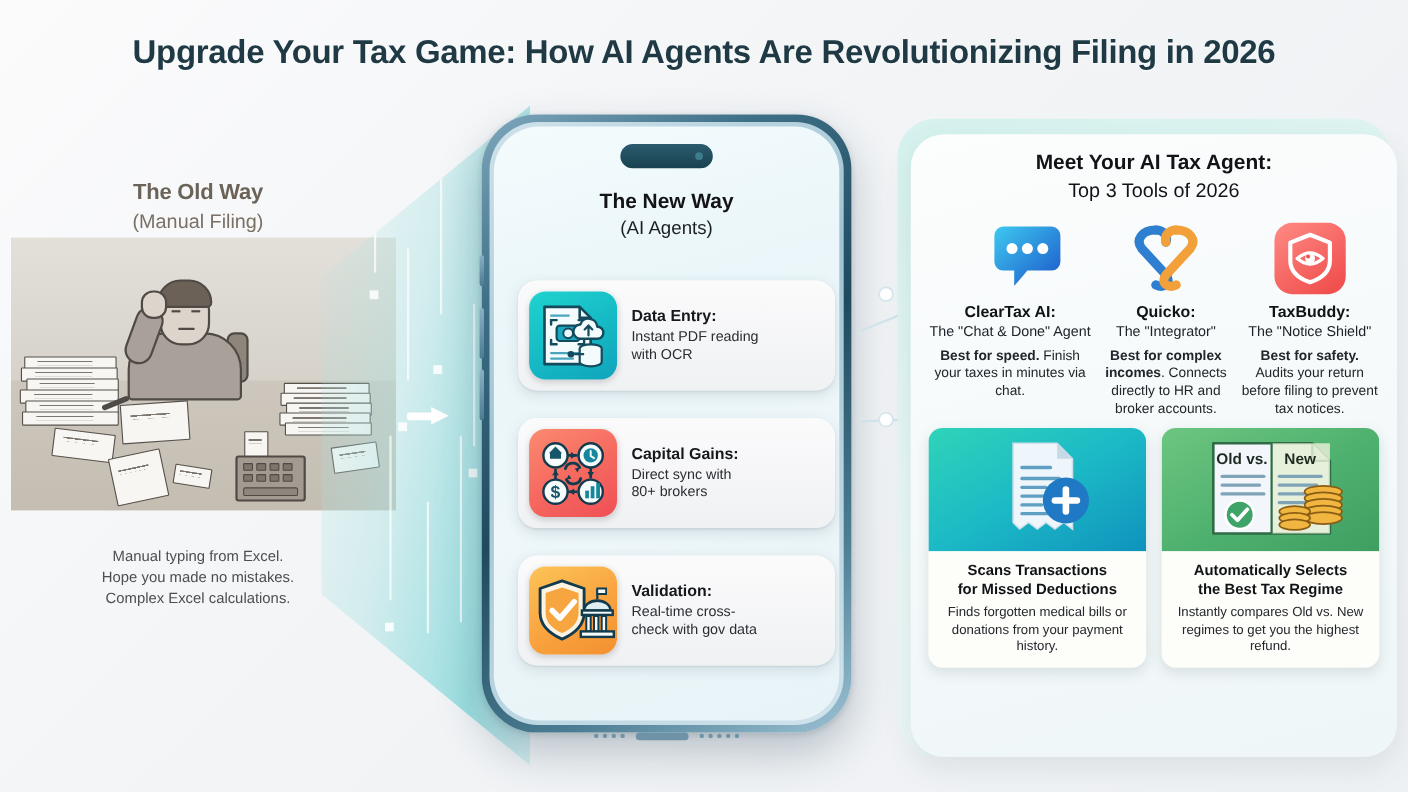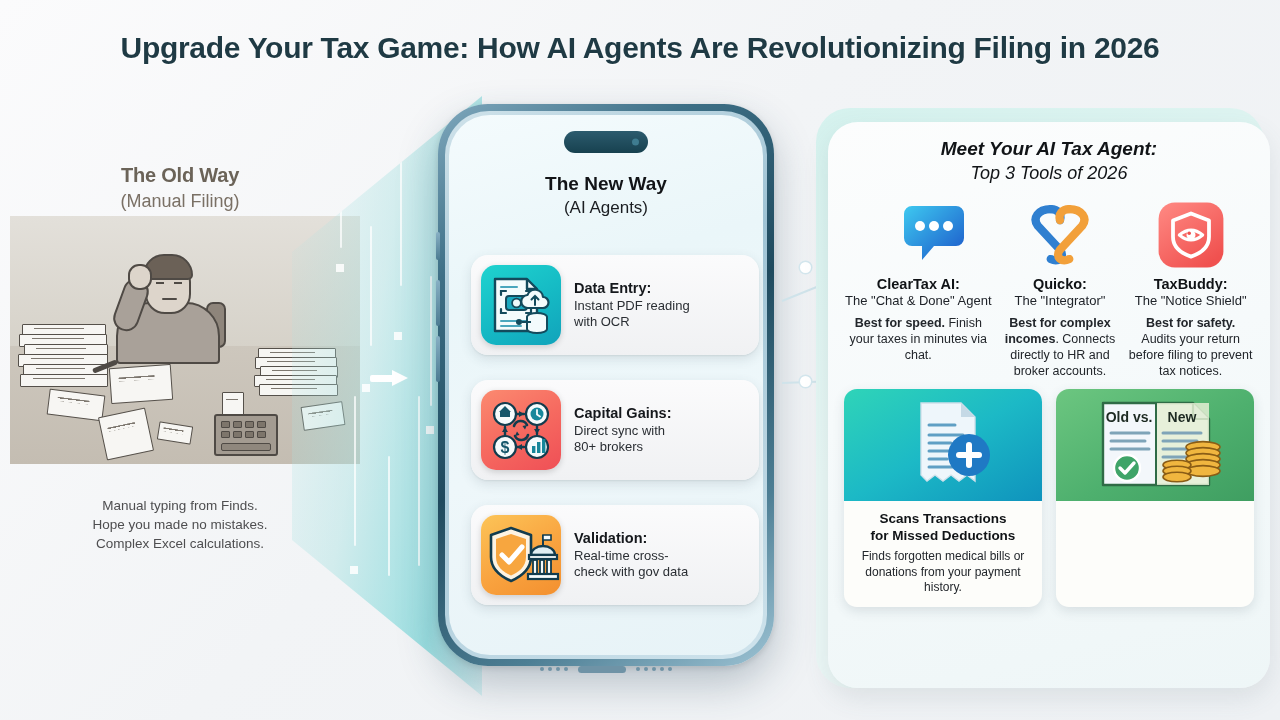--- a/index.html
+++ b/index.html
@@ -184,21 +184,21 @@
     border-radius:34px;
     background:linear-gradient(160deg,#d5f2ee 0%,#e9f7f5 50%,#eef7f7 100%);
   }
   #right-panel{
     position:absolute; left:828px; top:122px; width:442px; height:566px;
     border-radius:30px;
     background:linear-gradient(165deg,#fcfdfd 0%,#f6fafb 45%,#eef6f7 100%);
     box-shadow:0 10px 26px rgba(70,100,110,.12);
     padding:16px 10px;
   }
-  #right-heading{ text-align:center; color:#111417;font-style:italic; }
+  #right-heading{ text-align:center; color:#111417; }
   #right-title{ font-size:19px; font-weight:700; }
   #right-sub{ font-size:18px; font-weight:400; margin-top:3px; }
 
   #tools-row{
     display:flex; margin-top:14px; padding:0 4px;
   }
   .tool{ flex:1; text-align:center; padding:0 3px; }
   .tool-icon{ height:74px; display:flex; align-items:center; justify-content:center; }
   .tool-name{ font-size:14.5px; font-weight:700; color:#101316; margin-top:4px;}
   .tool-tag{ font-size:13px; color:#20242a; margin-top:1px; white-space:nowrap;}
@@ -283,21 +283,21 @@
       <div class="calc-key" style="left:41px; top:5px;"></div>
       <div class="calc-key" style="left:5px;  top:15px;"></div>
       <div class="calc-key" style="left:17px; top:15px;"></div>
       <div class="calc-key" style="left:29px; top:15px;"></div>
       <div class="calc-key" style="left:41px; top:15px;"></div>
       <div style="position:absolute; left:5px; top:27px; width:50px; height:8px; background:#8f877d; border:1px solid #4f4a45; border-radius:2px;"></div>
     </div>
   </div>
 
   <div id="old-way-caption">
-    <div>Manual typing from Finds.</div>
+    <div>Manual typing from Excel.</div>
     <div>Hope you made no mistakes.</div>
     <div>Complex Excel calculations.</div>
   </div>
 </section>
 
 <div id="transition">
   <div class="trace" style="left:48px;  top:60px;  height:92px;"></div>
   <div class="trace" style="left:78px;  top:130px; height:120px;"></div>
   <div class="trace" style="left:108px; top:40px;  height:150px;"></div>
   <div class="trace" style="left:138px; top:180px; height:130px;"></div>
@@ -615,15 +615,22 @@
               <ellipse cx="128" cy="82" rx="17" ry="5.4"></ellipse>
             </g>
             <g fill="#f0b63f" stroke="#8a5d16" stroke-width="1.6">
               <ellipse cx="102" cy="76" rx="14" ry="4.8"></ellipse>
                 <ellipse cx="102" cy="82" rx="14" ry="4.8"></ellipse>
               <ellipse cx="102" cy="88" rx="14" ry="4.8"></ellipse>
             </g>
           </g>
         </svg>
       </div>
+      <div class="refund-body">
+        <div class="refund-title">
+          <div>Automatically Selects</div>
+          <div>the Best Tax Regime</div>
+        </div>
+        <div class="refund-desc">Instantly compares Old vs. New regimes to get you the highest refund.</div>
+      </div>
     </div>
   </div>
 </section>
 
 </body></html>

